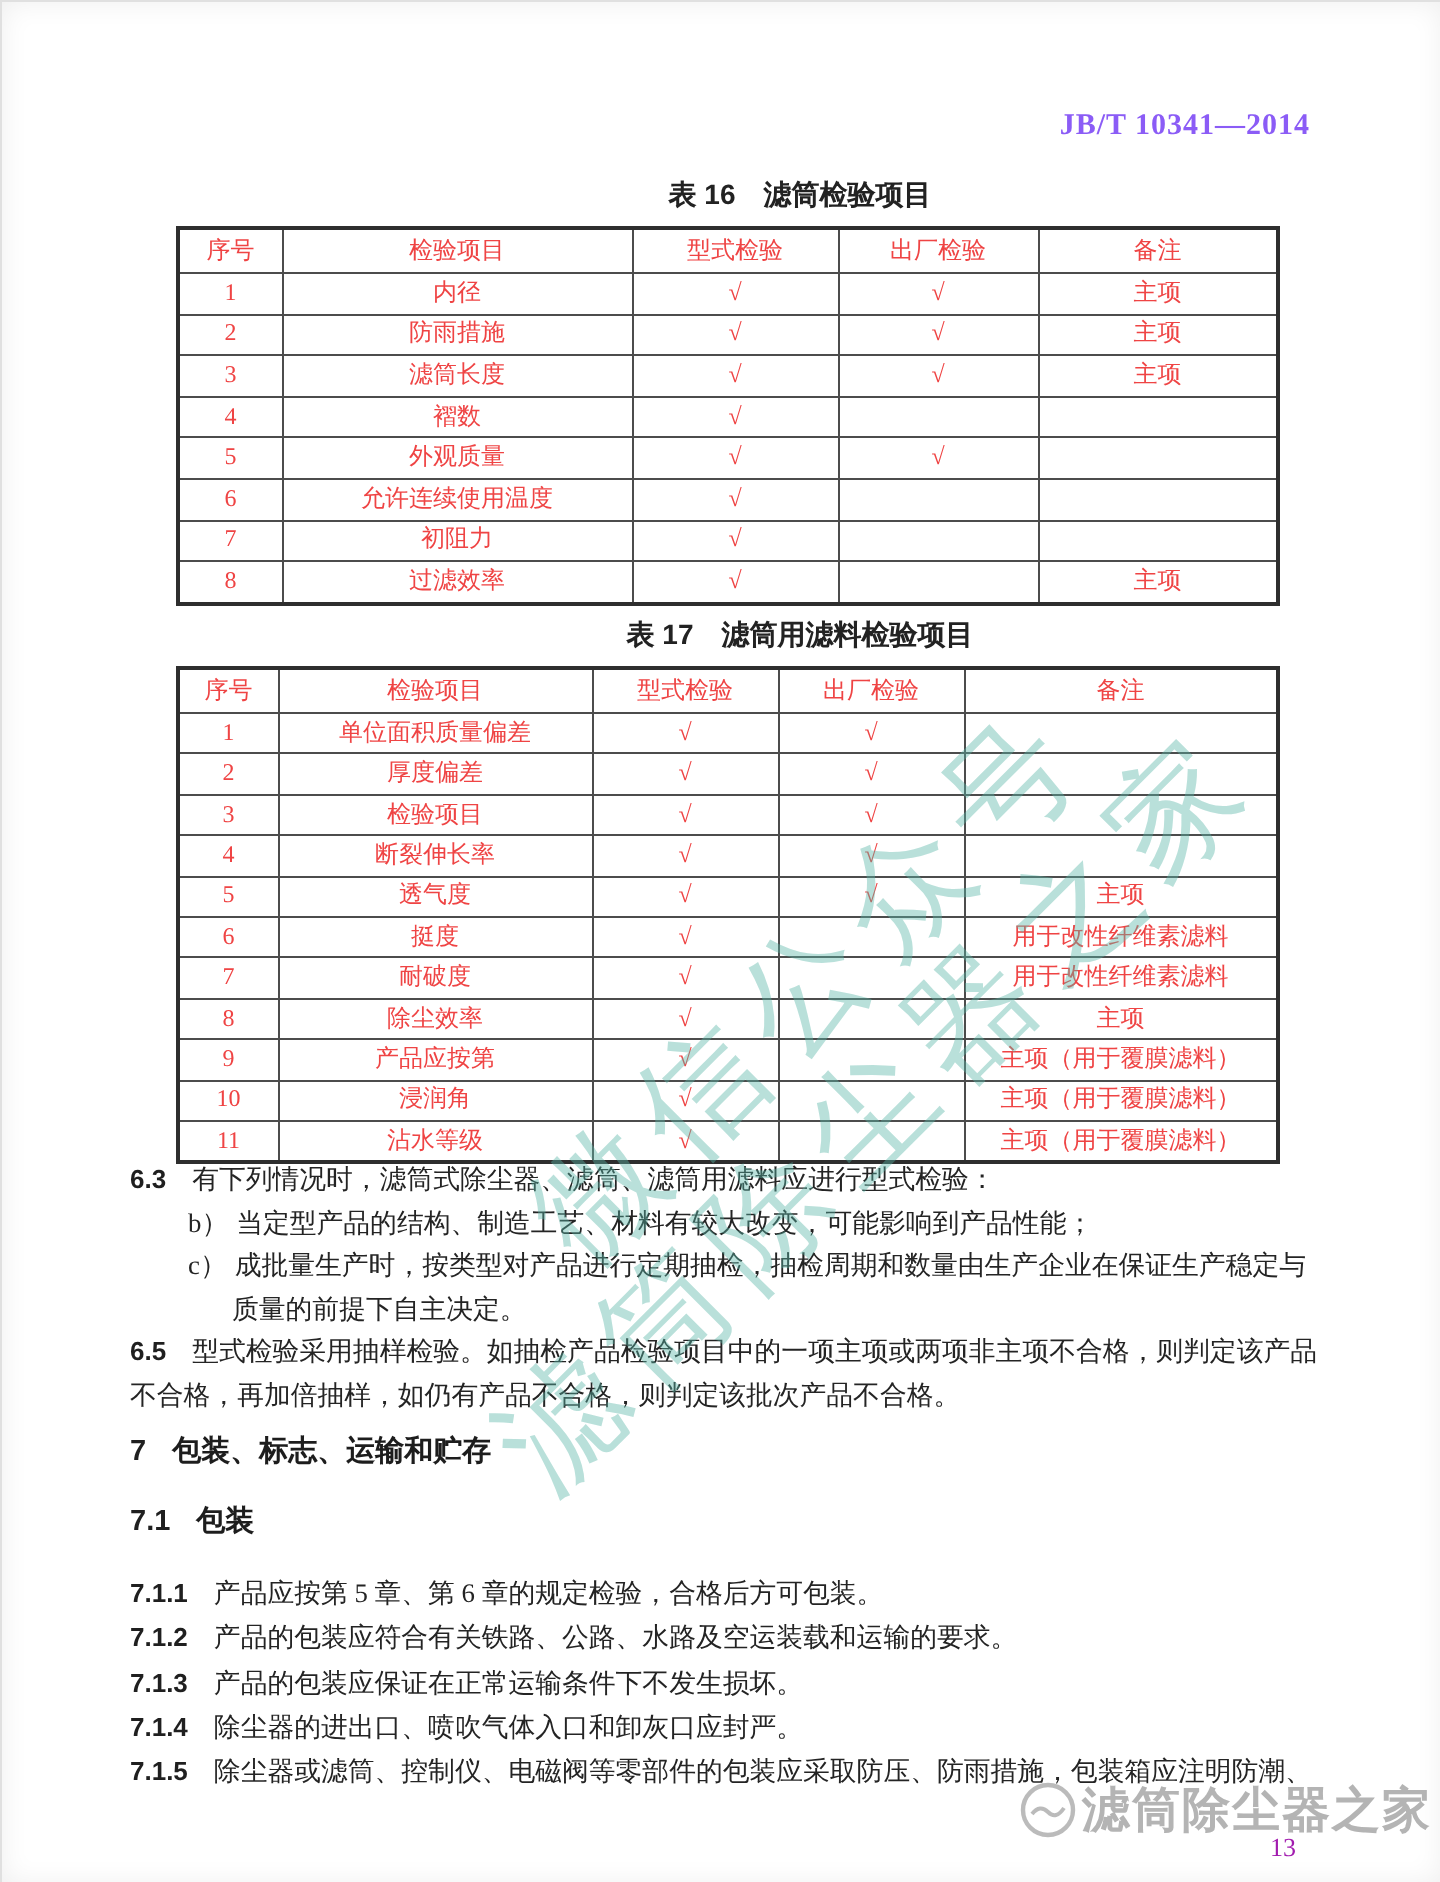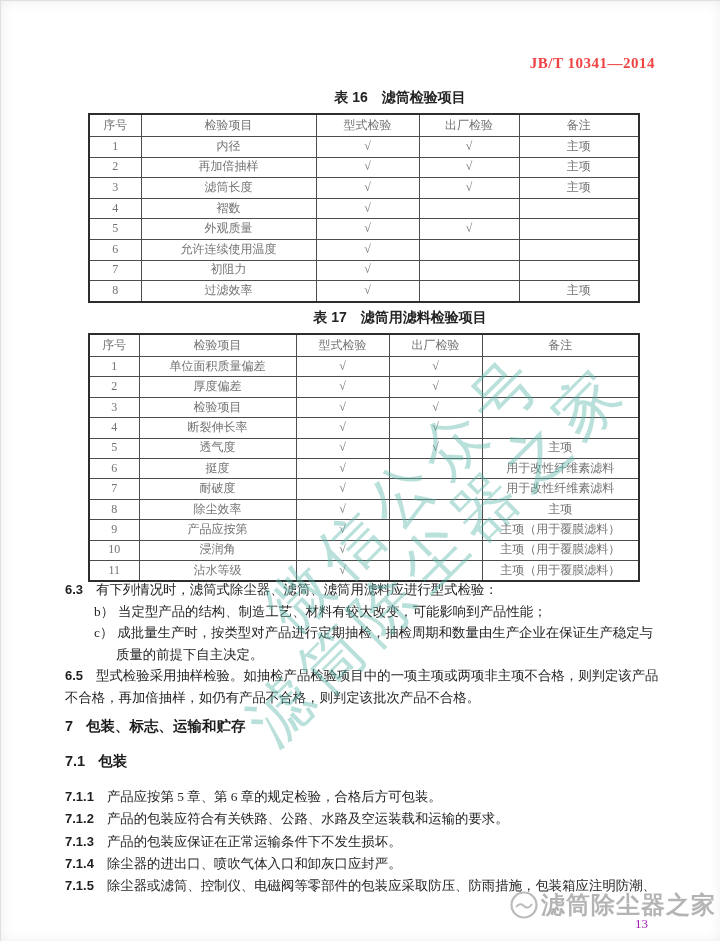--- a/index.html
+++ b/index.html
@@ -11,38 +11,38 @@
     border:1px solid #e0e0e0;
     box-shadow: inset 0 0 14px rgba(0,0,0,0.07);
     overflow:hidden;
     font-family:"Liberation Serif", serif;
     color:#262626;
   }
   
   .doc-header{
     position:absolute; top:54px; right:66px;
     font-size:15px; font-weight:bold; letter-spacing:0.5px;
-    color:#ef4444;
+    color:#8b5cf6;
   }
   
   .tbl-title{
     position:absolute; left:0; width:100%;
     text-align:center; font-size:14px; font-weight:bold;
     font-family:"Liberation Sans", sans-serif;
     color:#222;
     padding-left:39px;
   }
   #t16-title{top:88px;}
   #t17-title{top:308px;}
   
   table.spec{
     position:absolute; left:87px;
     border-collapse:collapse;
     border:2px solid #2e2e2e;
-    font-size:12px; color:#737373;
+    font-size:12px; color:#ef4444;
     table-layout:fixed;
     background:transparent;
     z-index:1;
   }
   #table16{top:112px; width:550px;}
   #table17{top:332px; width:550px;}
   table.spec th, table.spec td{
     border:1px solid #4c4c4c;
     text-align:center; vertical-align:middle;
     padding:0 2px; line-height:1.15;
@@ -133,21 +133,21 @@
     <tbody>
         <tr>
           <td>1</td>
           <td>内径</td>
           <td>√</td>
           <td>√</td>
           <td>主项</td>
         </tr>
         <tr>
           <td>2</td>
-          <td>再加倍抽样</td>
+          <td>防雨措施</td>
           <td>√</td>
           <td>√</td>
           <td>主项</td>
         </tr>
         <tr>
           <td>3</td>
           <td>滤筒长度</td>
           <td>√</td>
           <td>√</td>
           <td>主项</td>

